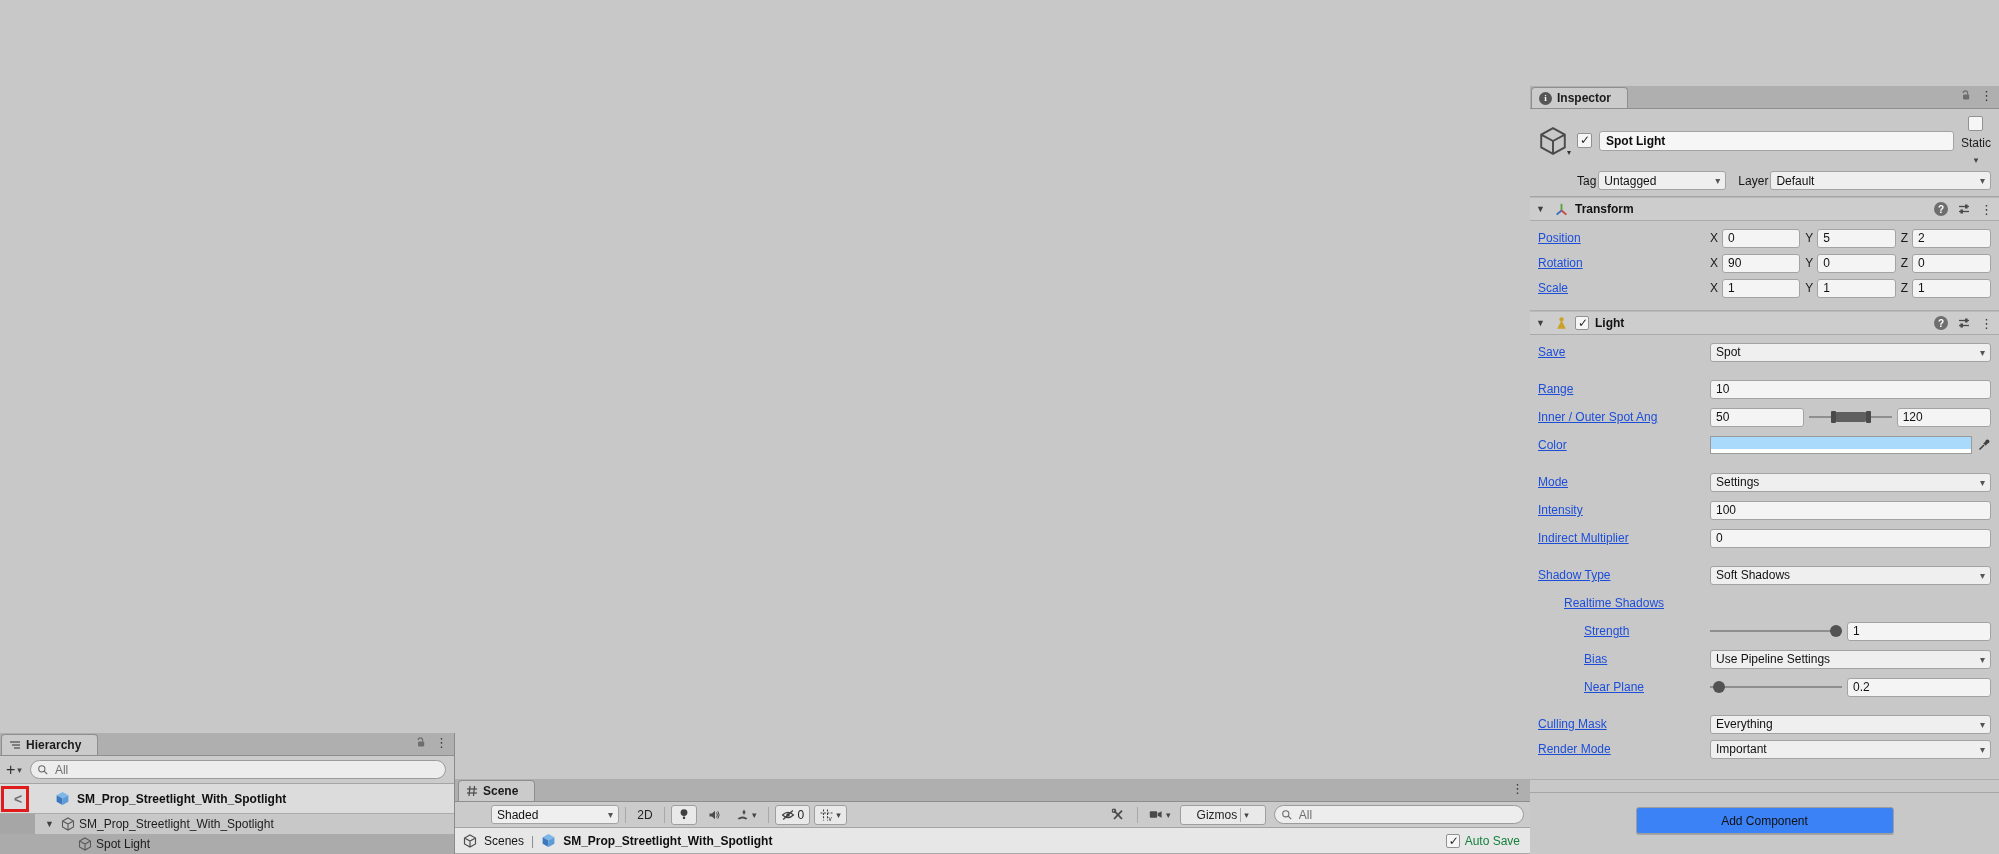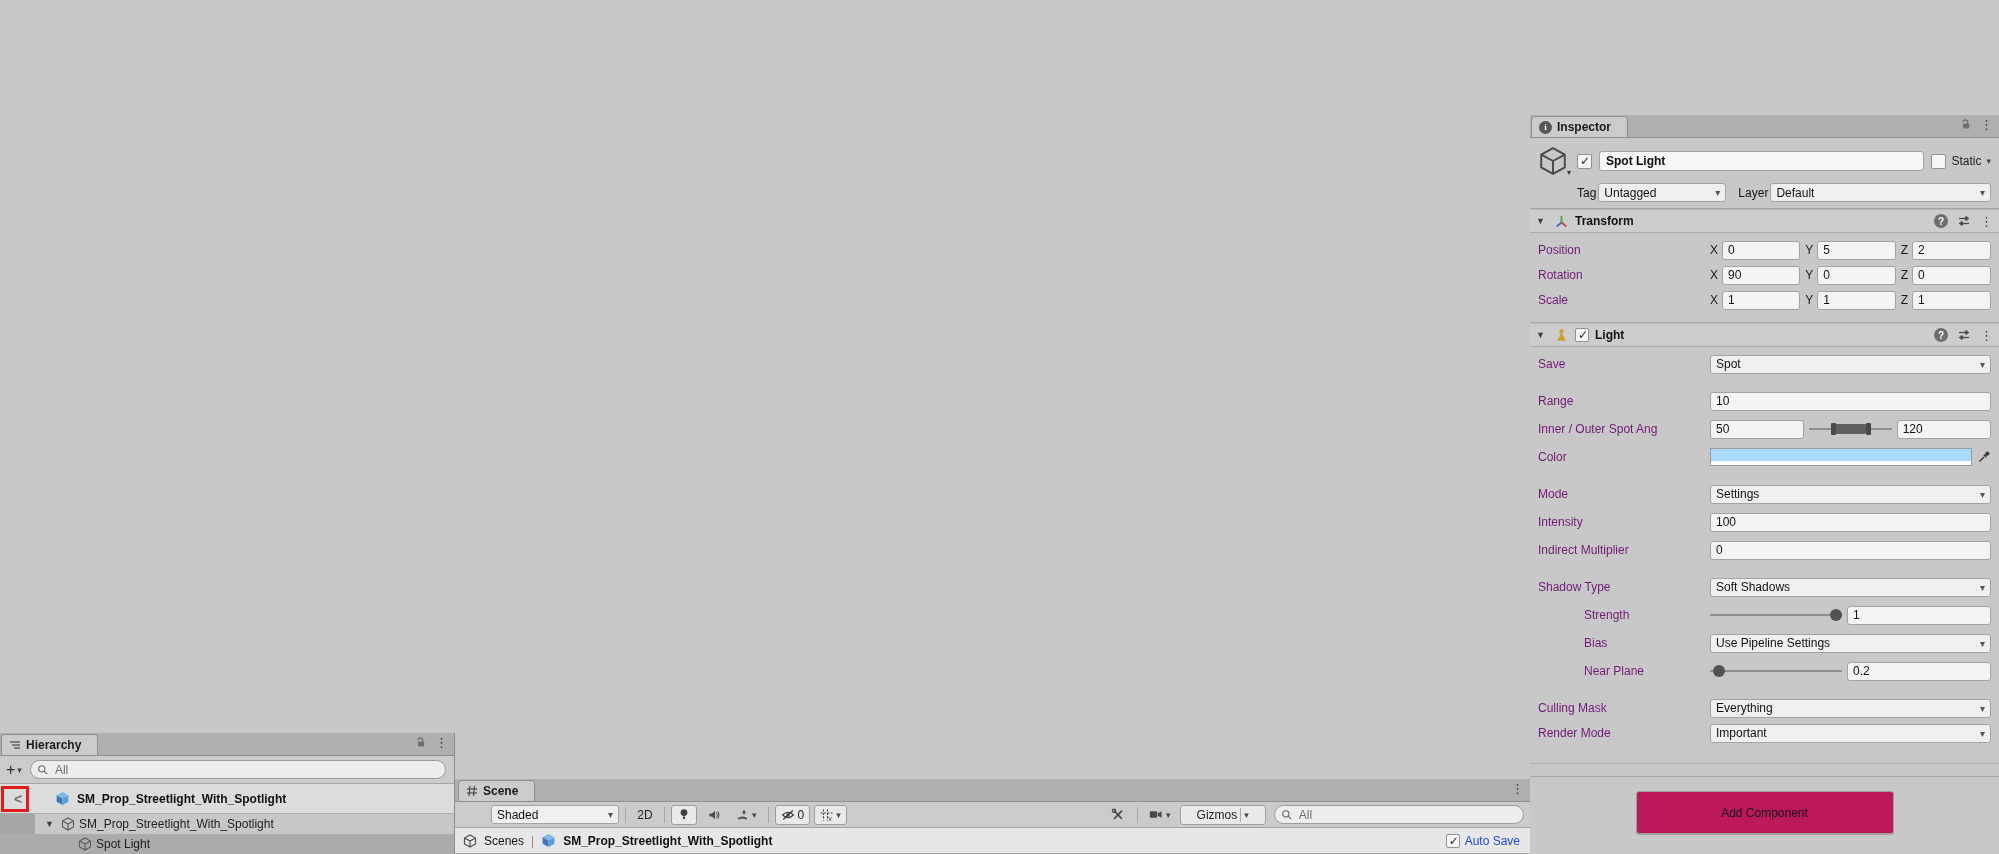--- a/index.html
+++ b/index.html
@@ -58,49 +58,49 @@
   .tbtn { height:20px; min-width:26px; display:flex; align-items:center; justify-content:center;
     gap:3px; padding:0 5px; border-radius:3px; color:#222; }
   .tbtn.on { background:#E9E9E9; border:1px solid #9E9E9E; }
   .tbtn .caret { font-size:9px; color:#444; }
   .vsep { width:1px; height:16px; background:#A8A8A8; margin:0 2px; }
   .shaded-dd { width:128px;margin-left:32px; }
   .crumbs { height:26px; background:#E7E7E7; border-bottom:1px solid #ABABAB;
     display:flex; align-items:center; padding:0 10px 0 8px; gap:7px; flex:none; }
   .crumbs .cname { font-weight:700; color:#0f0f0f; }
   .crumbs .sep { color:#8a8a8a; }
-  .autosave { margin-left:auto; display:flex; align-items:center; gap:5px; color:#1d4ed8; }
+  .autosave { margin-left:auto; display:flex; align-items:center; gap:5px; color:#15803d; }
   .autosave .chk { width:14px; height:14px; }
   .viewport { flex:1; position:relative; overflow:hidden; }
   .viewport svg.canvas { position:absolute; inset:0; }
   .blackbar { position:absolute; left:0; right:0; bottom:0; height:8px; background:#0D0F13; }
 
   
   .insp { width:469px; flex:none; background:#C8C8C8; display:flex; flex-direction:column; }
   .infoicon { width:13px; height:13px; border-radius:50%; background:#565656; color:#fff;
     font:700 9px "Liberation Serif",serif; display:flex; align-items:center; justify-content:center; }
   .insp-head { padding:7px 8px 6px 6px; border-bottom:1px solid #A5A5A5; }
   .ih-row1 { display:flex; align-items:center; gap:7px; }
   .bigcube { position:relative; width:34px; height:32px; flex:none; display:flex; align-items:center; justify-content:center; }
   .bigcube .mini-caret { position:absolute; right:-1px; bottom:0; font-size:8px; color:#333; }
   .namefield { flex:1; background:#F6F6F6; border:1px solid #A3A3A3; border-radius:3px; height:20px;
     font:700 12px "Liberation Sans",sans-serif; padding:0 6px; color:#0d0d0d; outline:none; }
-  .staticgrp { display:flex; align-items:center; gap:5px; color:#1c1c1c; }
+  .staticgrp { display:flex; align-items:center; gap:5px; color:#1c1c1c;flex-direction:column; }
   .ih-row2 { display:flex; align-items:center; gap:2px; margin-top:6px; padding-left:41px; }
   .ih-row2 .dd { width:128px; }
   .comp { border-bottom:1px solid #ADADAD; }
   .comp-head { height:24px; background:#CDCDCD; border-top:1px solid #B9B9B9; border-bottom:1px solid #ABABAB;
     display:flex; align-items:center; gap:6px; padding:0 6px; }
   .comp-head .title { font-weight:700; color:#121212; }
   .comp-head .right { margin-left:auto; display:flex; align-items:center; gap:9px; }
   .helpicon { width:14px; height:14px; border-radius:50%; background:#6E6E6E; color:#fff;
     font:700 10px "Liberation Sans",sans-serif; display:flex; align-items:center; justify-content:center; }
   .comp-body { padding:7px 8px 12px 8px; }
   .row { display:flex; align-items:center; margin-bottom:5px; min-height:20px; }
-  .row .lab { width:172px; flex:none; white-space:nowrap; overflow:hidden; color:#701a75; }
+  .row .lab { width:172px; flex:none; white-space:nowrap; overflow:hidden; color:#1d4ed8;text-decoration:underline; }
   .row .lab.ind1 { padding-left:26px; }
   .row .lab.ind2 { padding-left:46px; }
   .row .ctl { flex:1; display:flex; align-items:center; gap:5px; min-width:0; }
   .row .ctl > .dd, .row .ctl > .tf { flex:1; min-width:0; }
   .lrow { margin-bottom:8px; }
   .gap { height:9px; }
   .axis { display:flex; align-items:center; gap:4px; flex:1; }
   .axis .al { color:#191919; flex:none; }
   .axis .tf { flex:1; }
   .swatch { flex:1; height:18px; border:1px solid #9a9a9a; background:#A9D9FB; position:relative; }
@@ -110,21 +110,21 @@
   .minmax .range { position:absolute; left:28%; width:44%; top:4px; height:10px; background:#5F5F5F; border-radius:5px; }
   .minmax .h1,.minmax .h2 { position:absolute; top:3px; width:5px; height:12px; background:#4A4A4A; border-radius:1px; }
   .minmax .h1 { left:26%; } .minmax .h2 { left:calc(72% - 3px); }
   .slider { flex:1; position:relative; height:18px; }
   .slider .track { position:absolute; left:0; right:0; top:8px; height:2px; background:#8F8F8F; }
   .slider .knob { position:absolute; top:3px; width:12px; height:12px; border-radius:50%; background:#525252; }
   .slider.right .knob { right:0; } .slider.left .knob { left:2%; }
   .tf.small { flex:none; width:62px; }
   .subhead { color:#161616; }
   .addc-wrap { padding:14px 0 20px; display:flex; justify-content:center; border-top:1px solid #A5A5A5; margin-top:12px; }
-  .addc { width:258px; height:43px; background:#be185d; border:1px solid #9E9E9E; border-radius:3px;
+  .addc { width:258px; height:27px; background:#3b82f6; border:1px solid #9E9E9E; border-radius:3px;
     display:flex; align-items:center; justify-content:center; color:#111; box-shadow:0 1px 0 rgba(0,0,0,.18); }
 </style>
 </head>
 <body>
 
 <div class="root">
 
   <div class="hier">
     <div class="tabbar">
       <div class="tab">
@@ -634,20 +634,23 @@
         <div class="gap"></div>
         <div class="row lrow">
           <div class="lab">Shadow Type</div>
           <div class="ctl">
               <div class="dd">
                 <span>Soft Shadows</span>
               </div>
             </div>
         </div>
         <div class="row lrow">
+          <div class="lab ind1 subhead">Realtime Shadows</div>
+        </div>
+        <div class="row lrow">
           <div class="lab ind2">Strength</div>
           <div class="ctl">
             <div class="slider right">
                 <div class="track"></div>
                 <div class="knob"></div>
               </div>
             <span class="tf small">1</span>
           </div>
         </div>
         <div class="row lrow">

